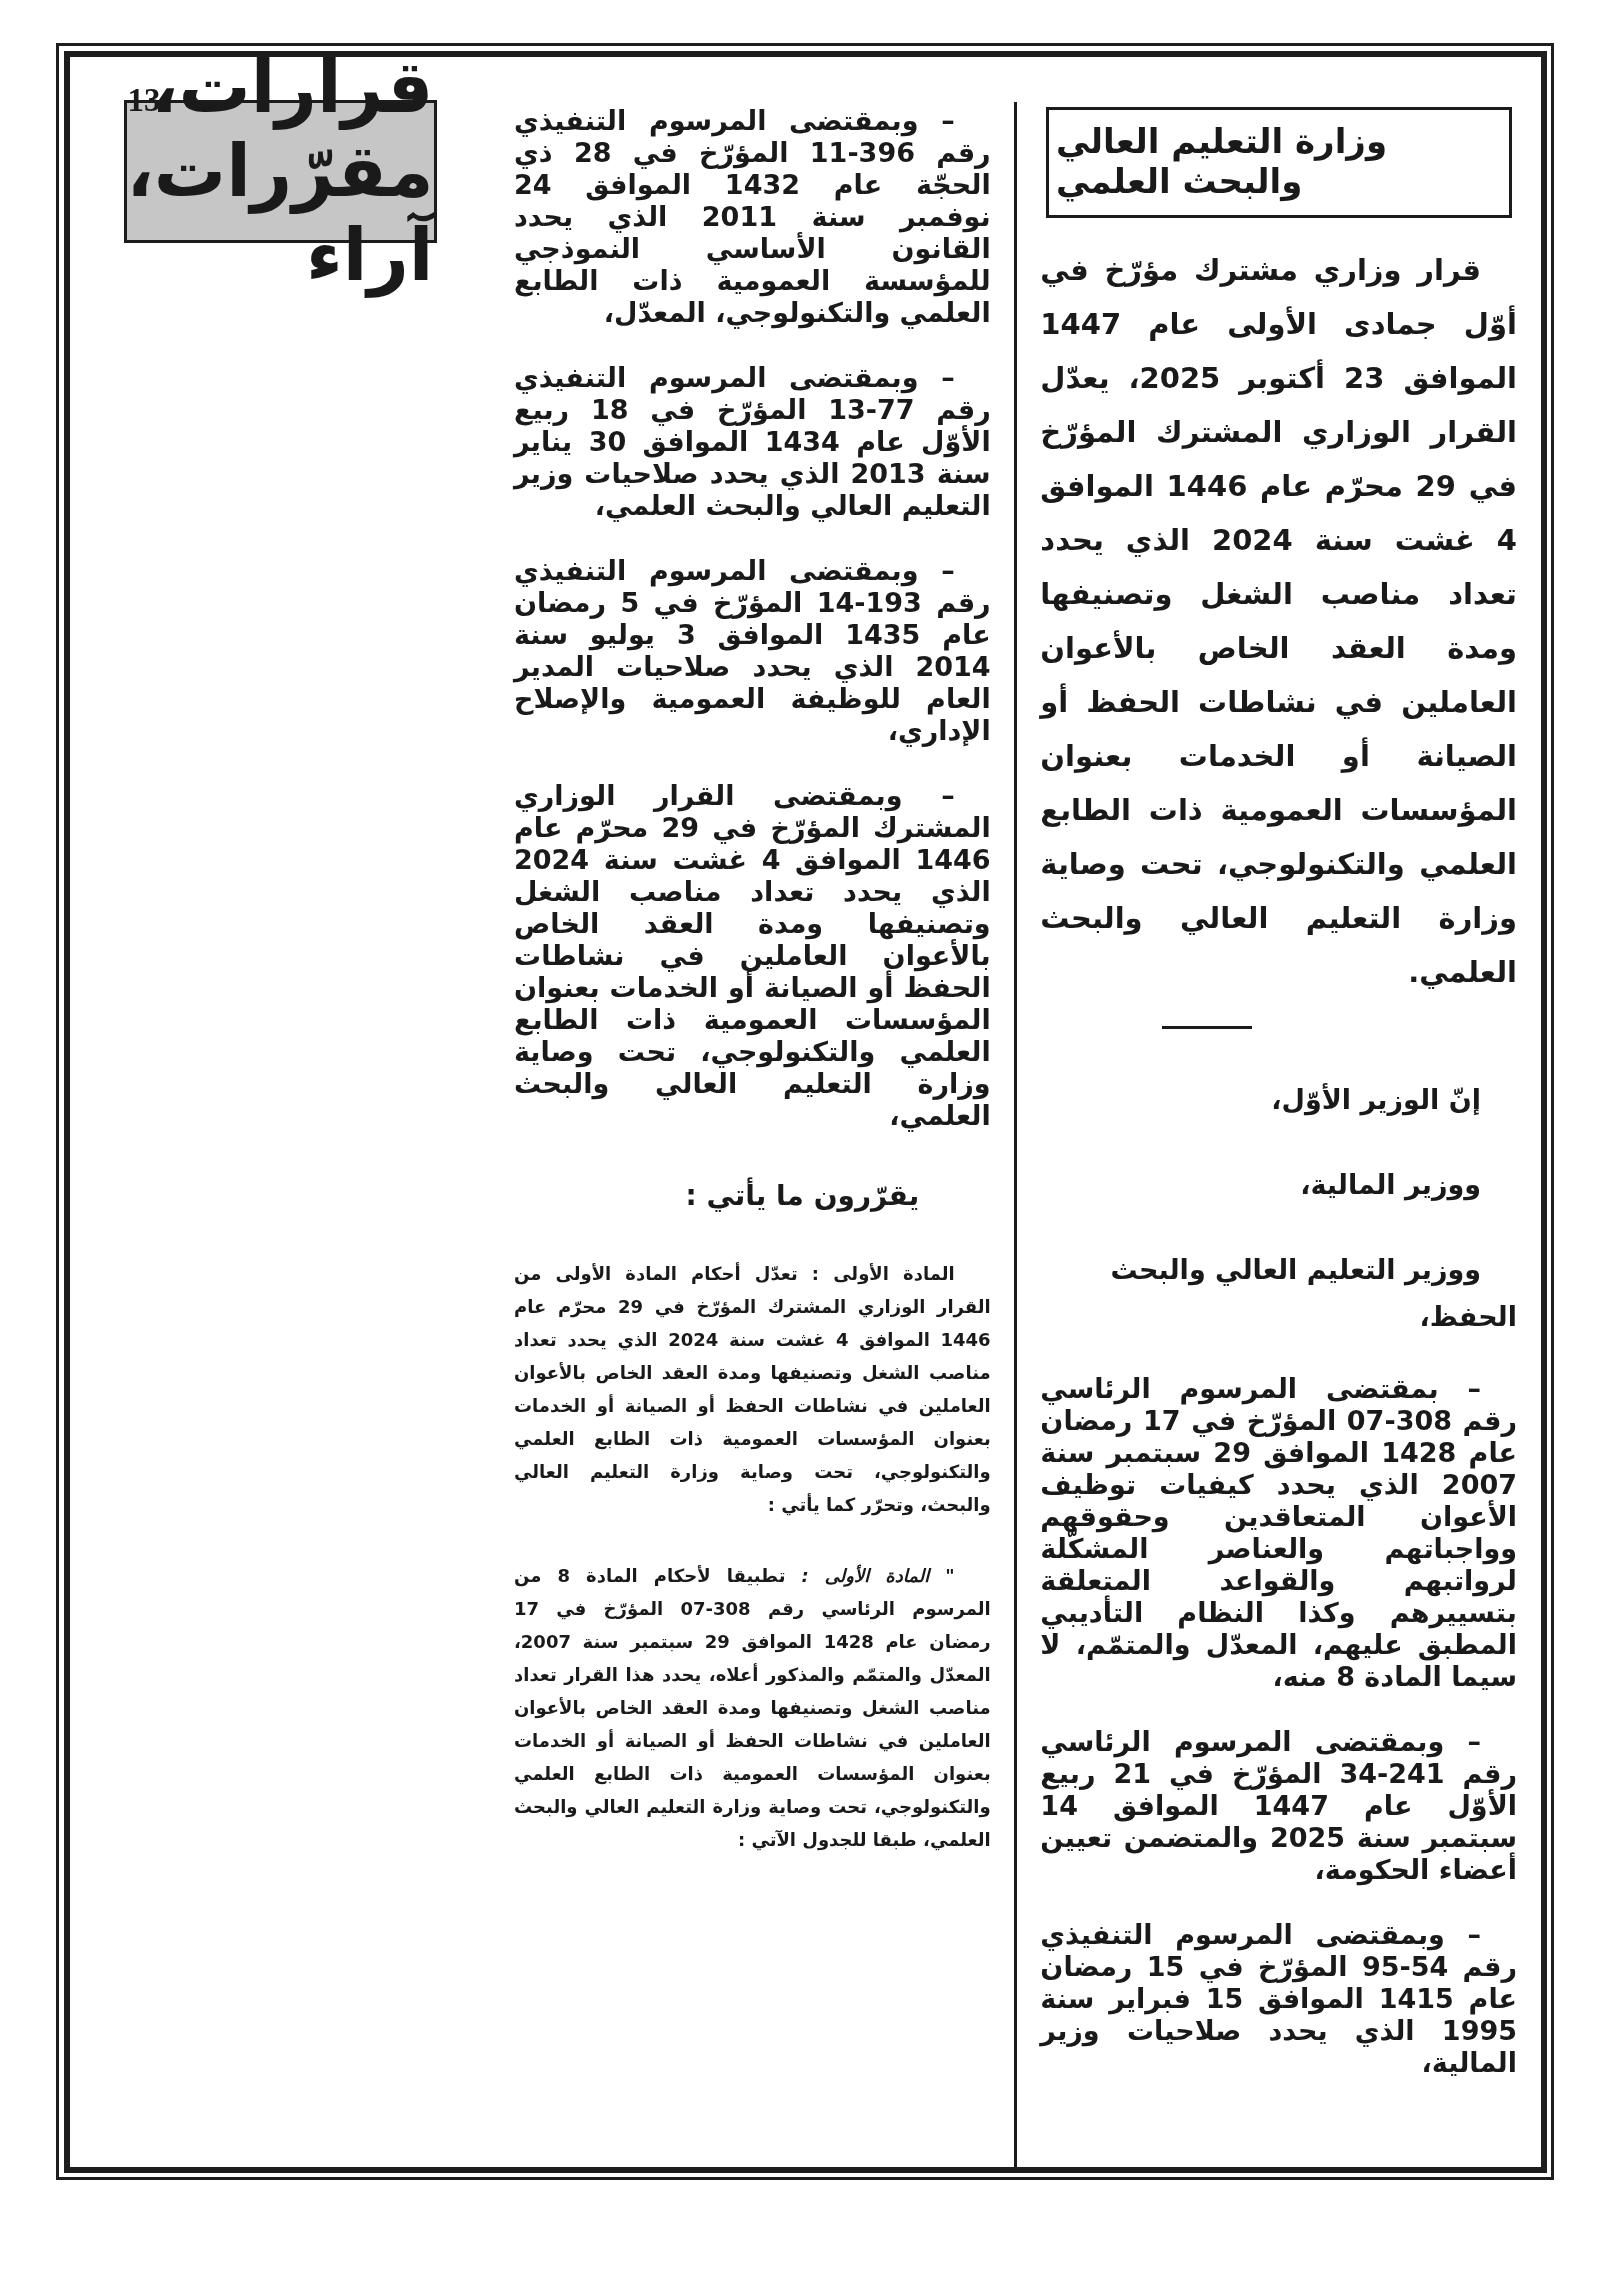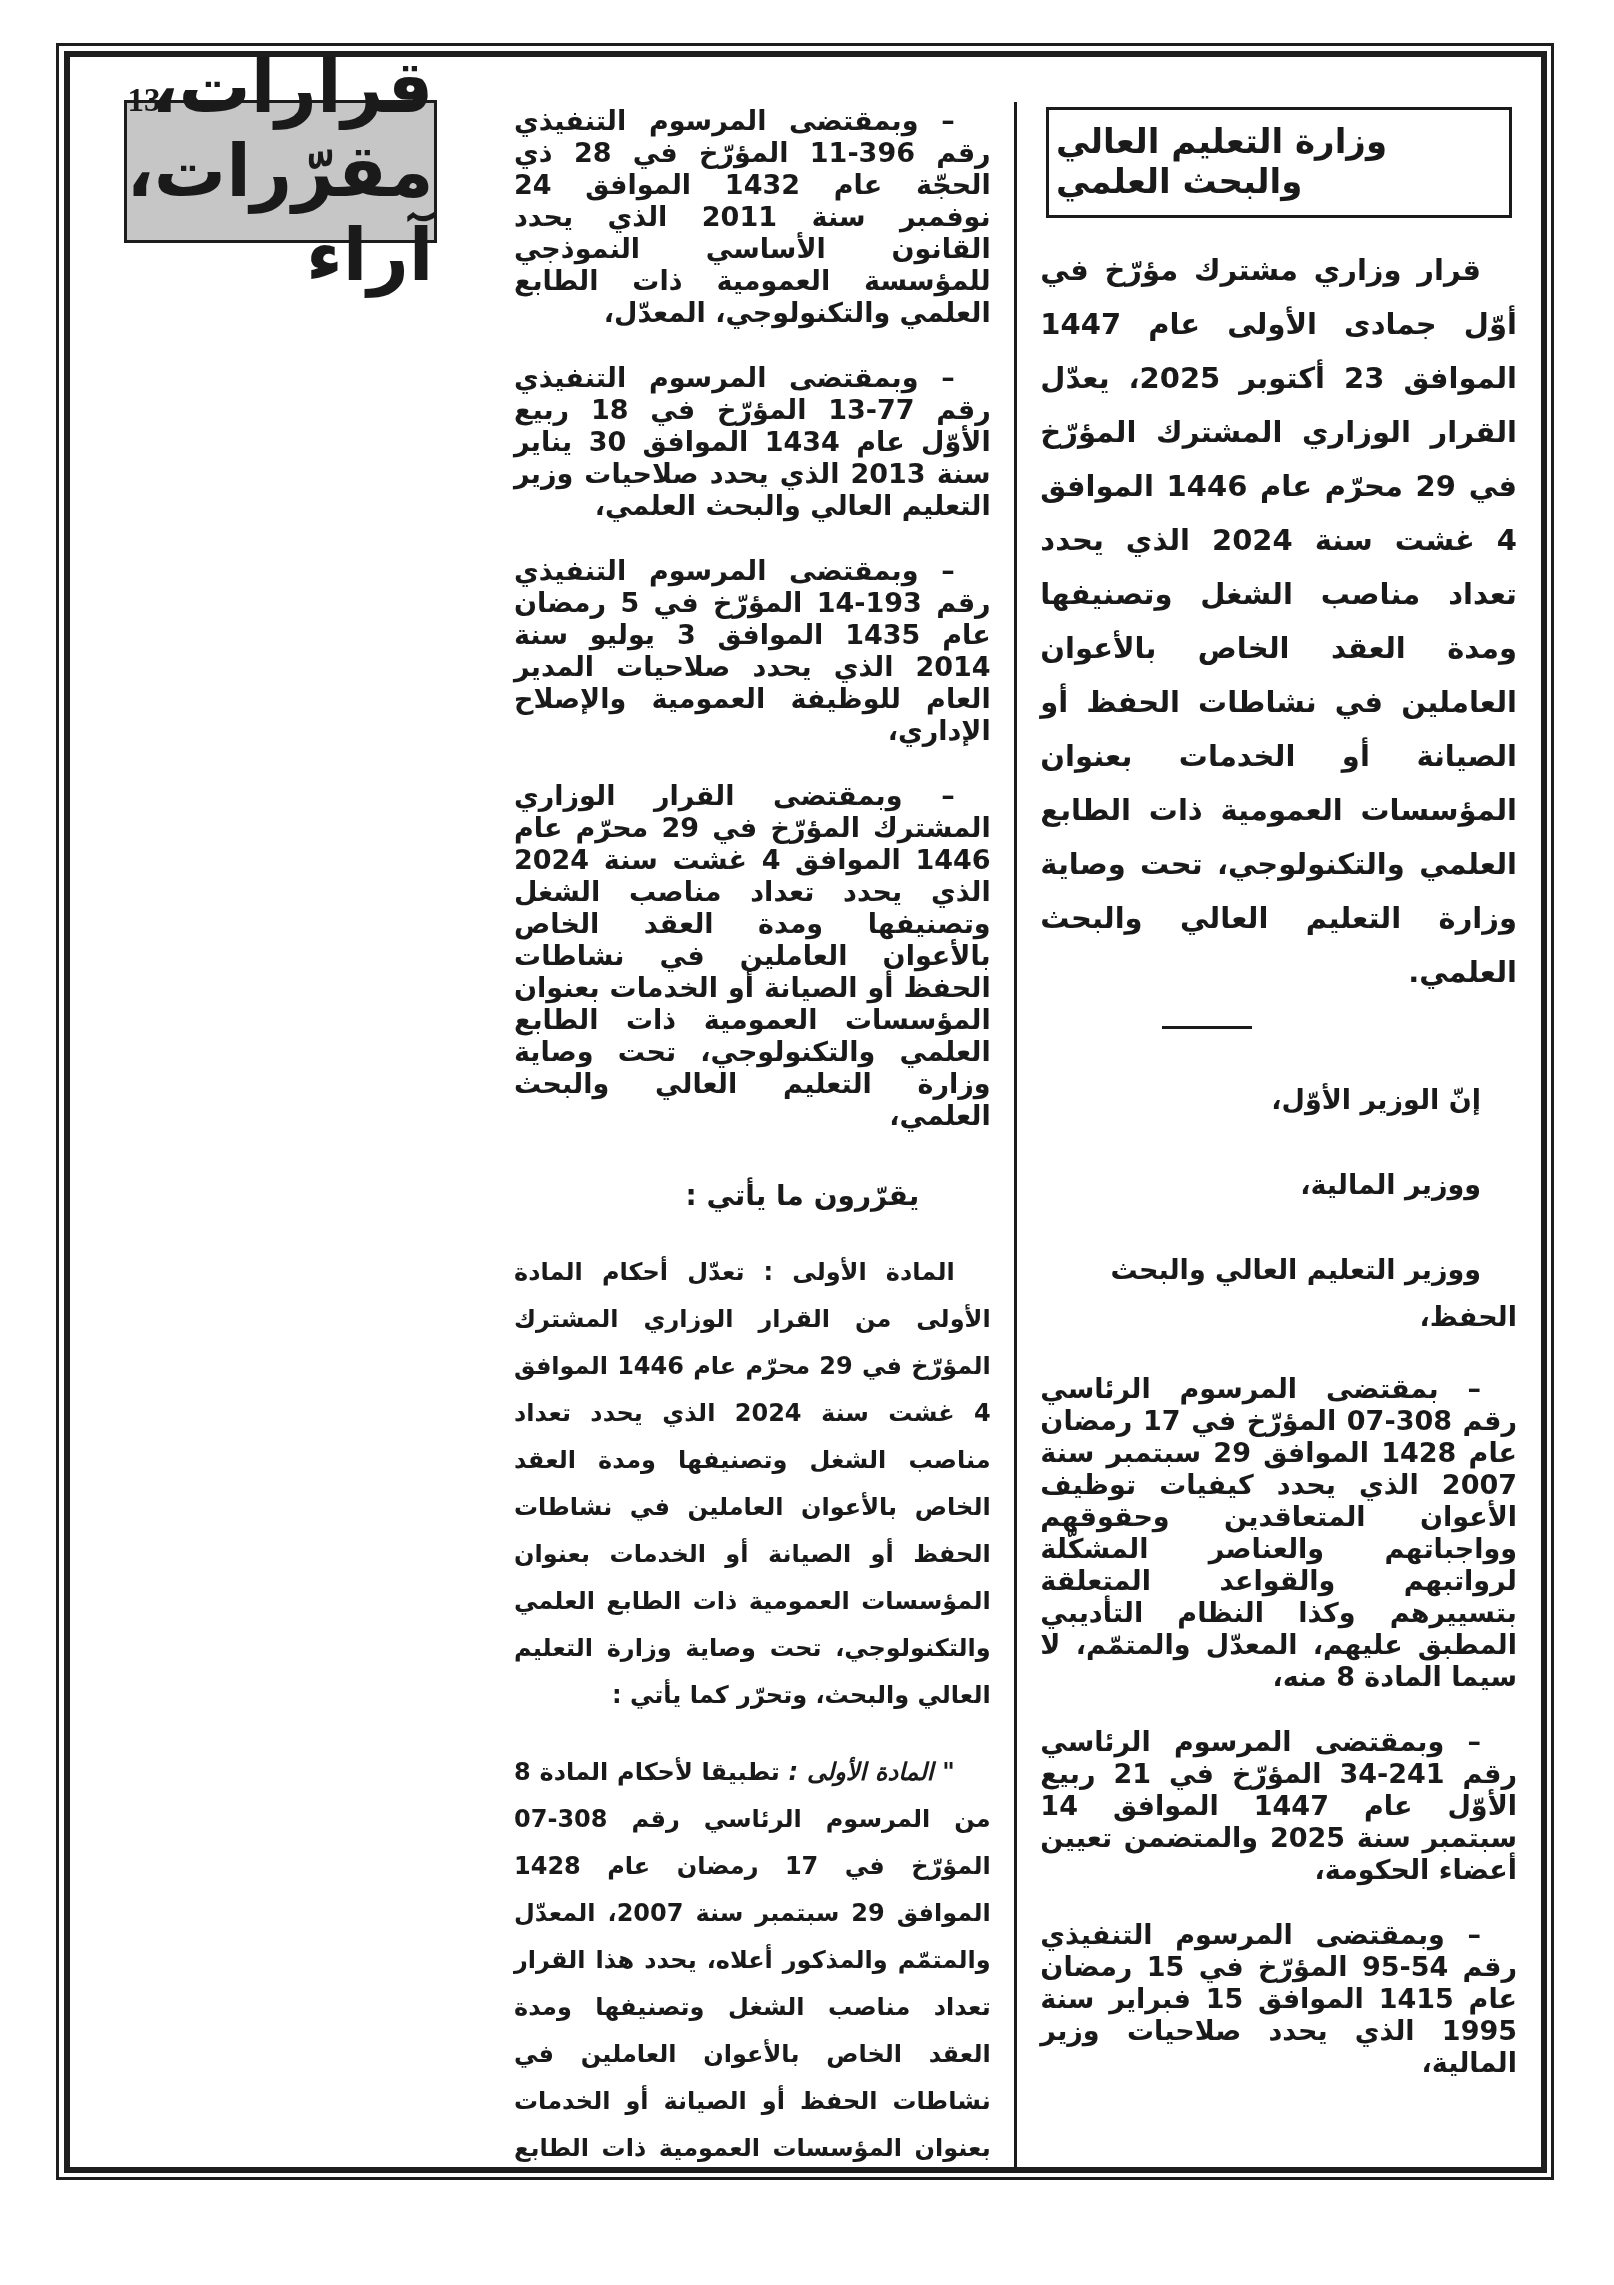--- a/index.html
+++ b/index.html
@@ -32,21 +32,21 @@
   .ministry-box{border:3.6px solid #1b1b1b;margin:1.8px 5.4px 25px;padding:11px 7.2px 14.5px;text-align:left;font-size:34px;font-weight:bold;}
   .decree-title{font-size:29px;font-weight:bold;line-height:54px;text-align:justify;text-indent:36px;margin:0;}
   .sep-rule{width:90px;height:0;border-top:3.6px solid #1b1b1b;margin:27px auto 0;transform:translateX(-72px);}
   .preamble-line{font-size:27px;font-weight:bold;line-height:47px;text-indent:36px;margin:38px 0 0;}
   .preamble-line.first{margin-top:47px;}
   .visa{font-size:27px;font-weight:bold;line-height:32px;text-align:justify;text-indent:36px;margin:33px 0 0;}
   .visa.first{margin-top:0;}
 
   
   .decide-heading{font-size:28px;font-weight:bold;text-align:center;padding-left:100px;line-height:47px;margin:40px 0 0;}
-  .article{font-size:24px;font-weight:bold;line-height:47px;text-align:justify;text-indent:36px;margin:30px 0 0;}
+  .article{font-size:18px;font-weight:bold;line-height:33px;text-align:justify;text-indent:36px;margin:38px 0 0;}
   .article .lead{font-weight:bold;}
   .article.quoted .lead{font-style:italic;}
 </style>
 </head>
 <body>
 
 <div class="page">
   <div class="frame">
     <div class="frame-inner">
 

